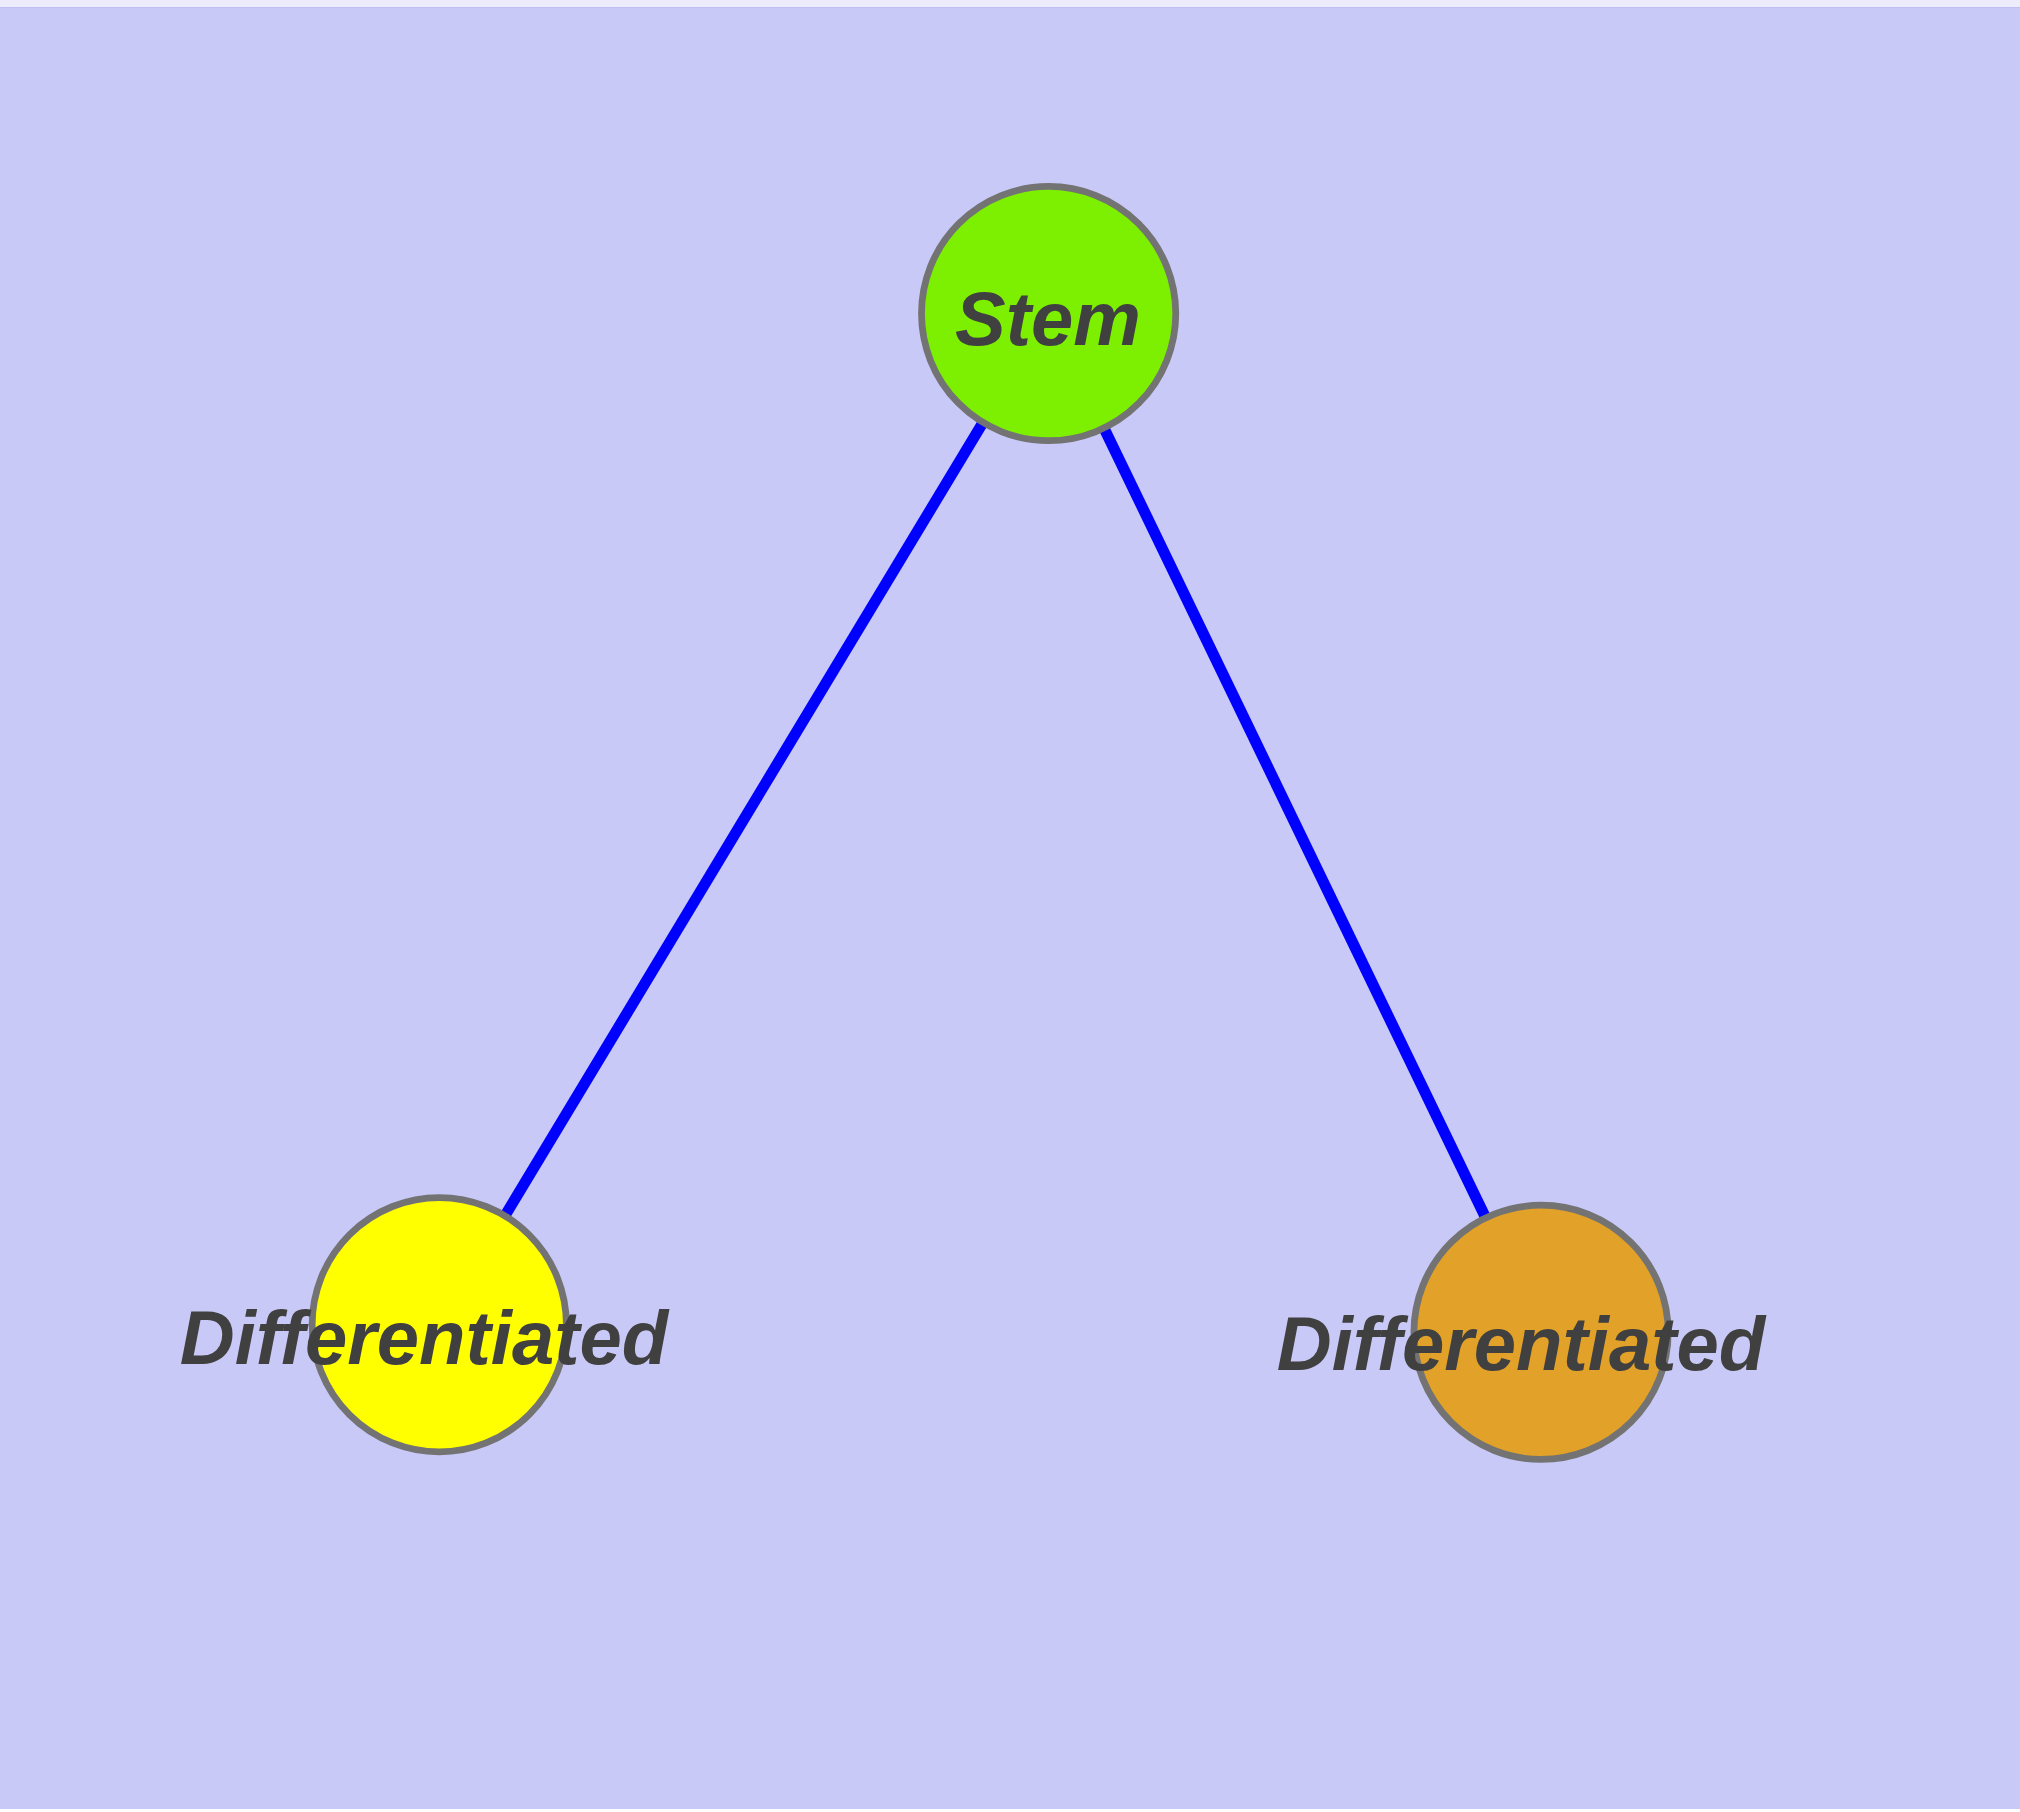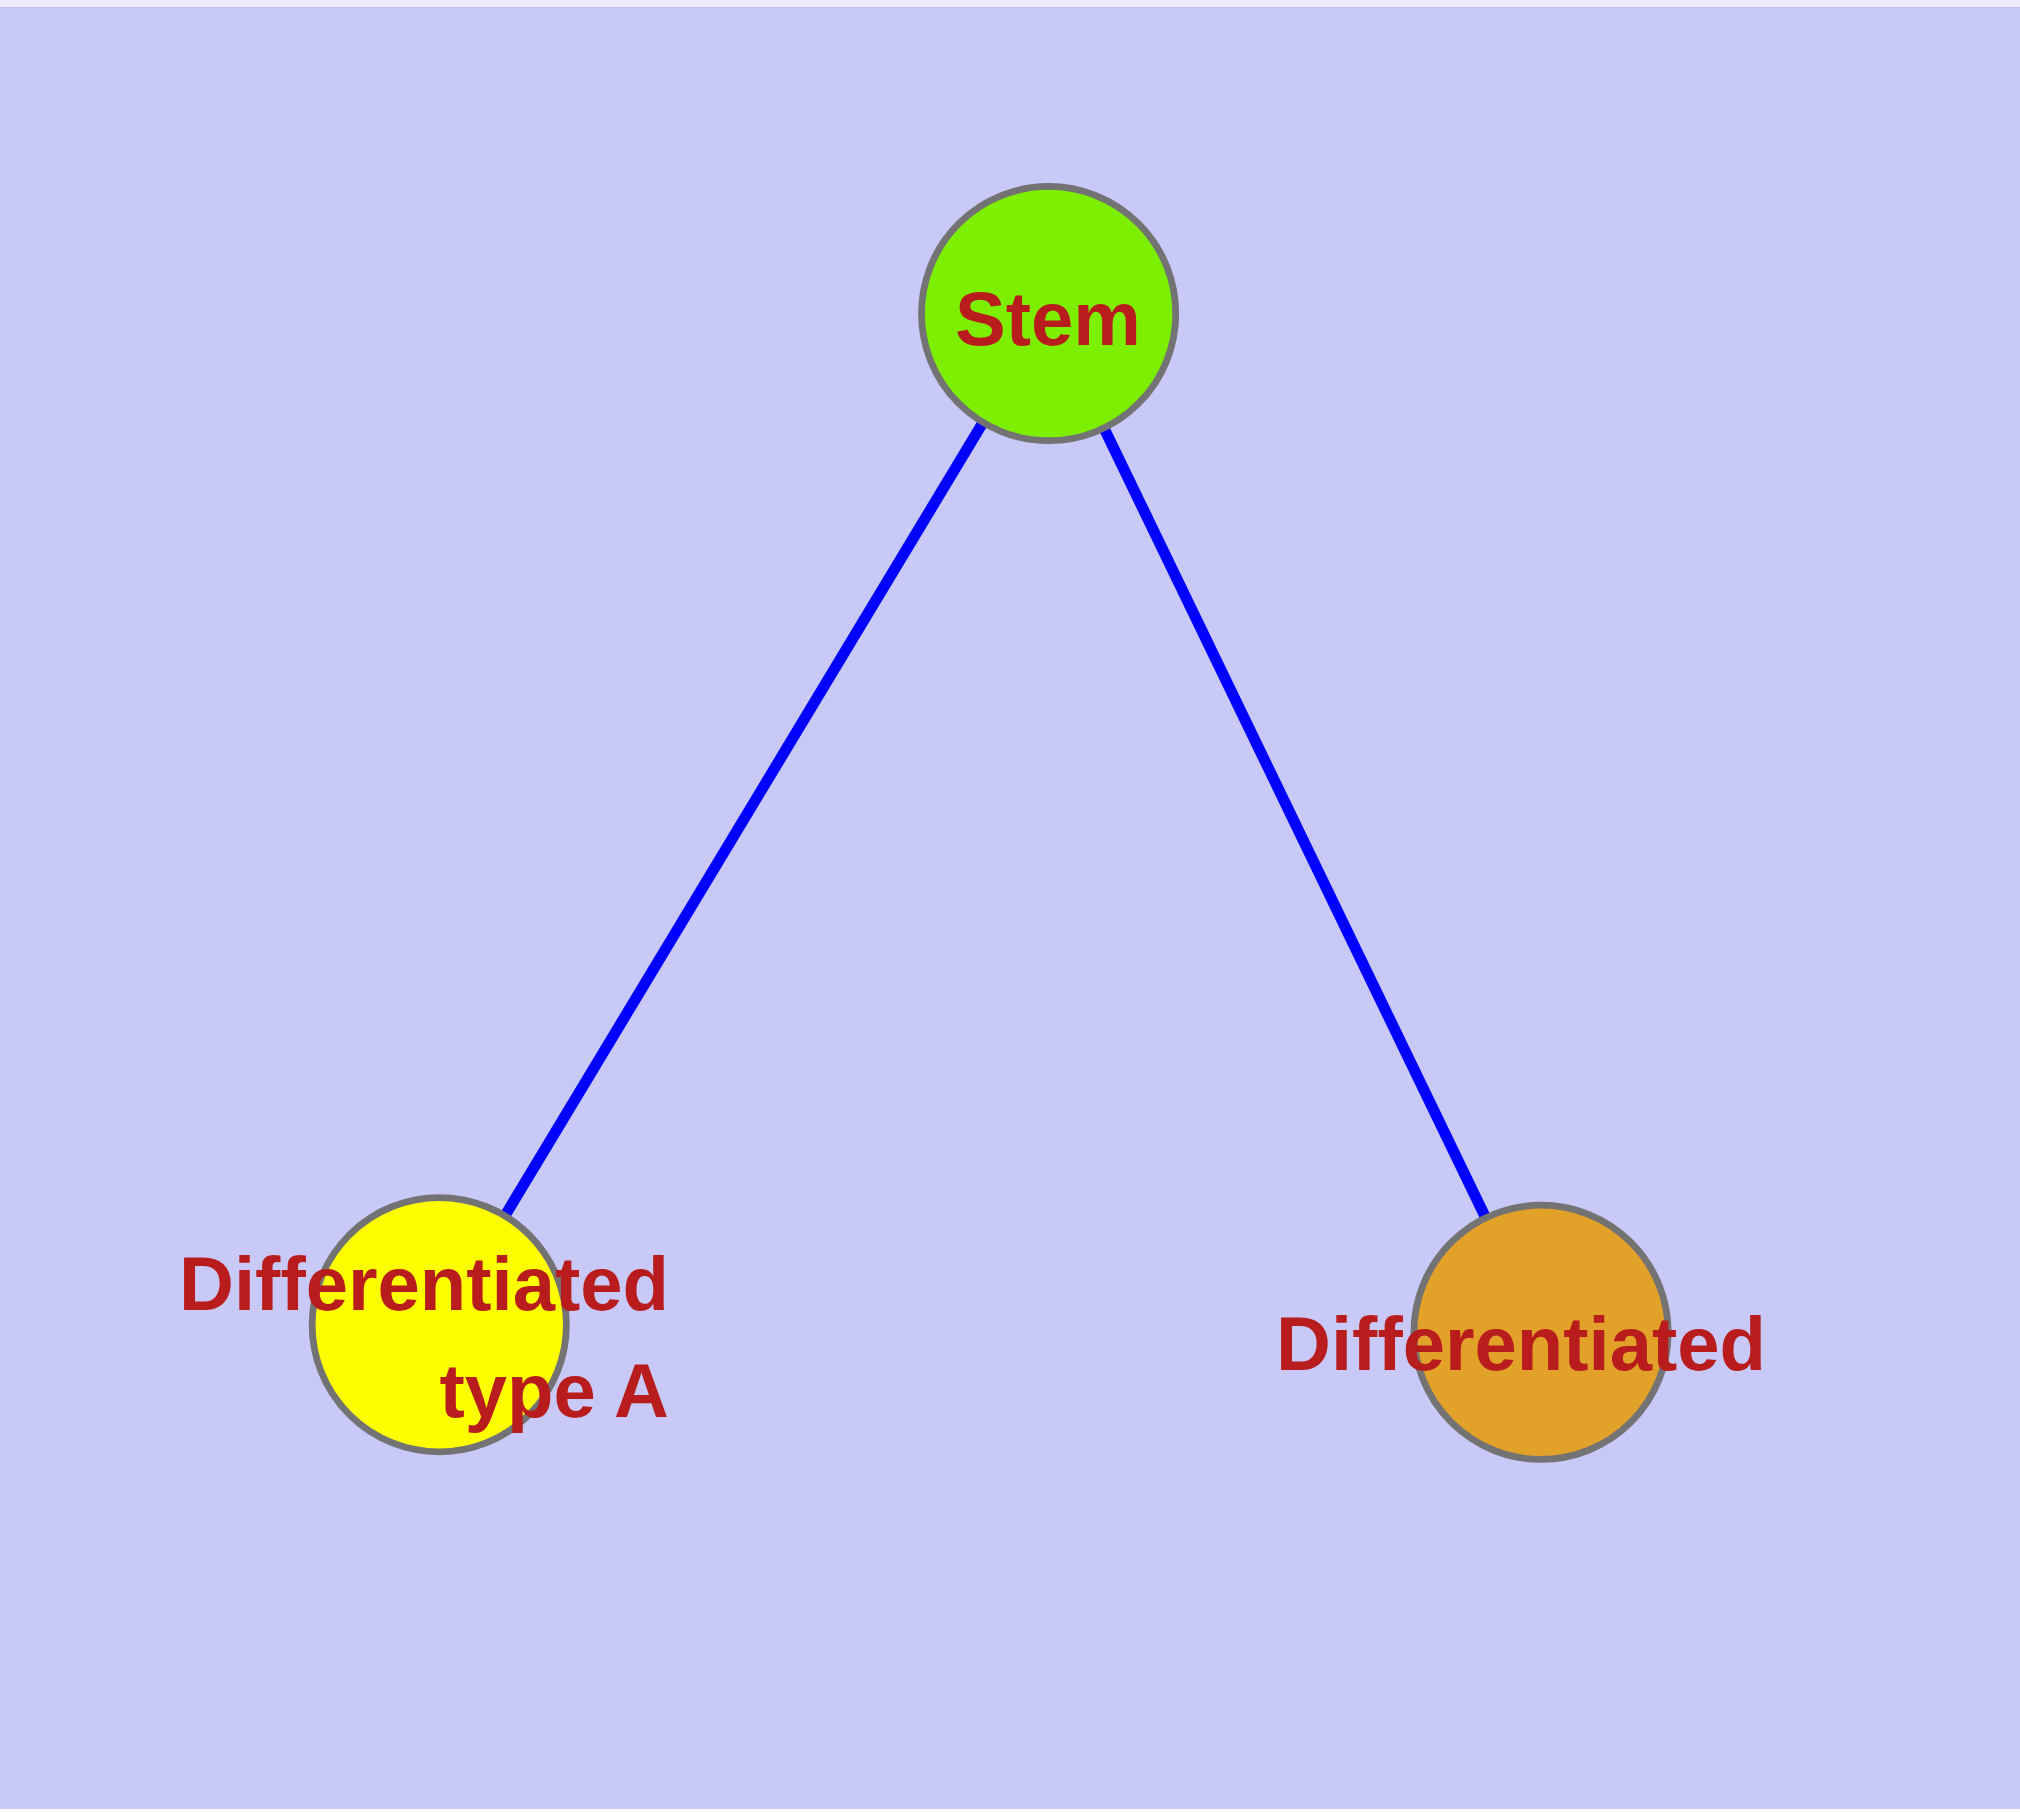--- a/index.html
+++ b/index.html
@@ -39,23 +39,24 @@
   .graph-node {
     stroke: #737373;
     stroke-width: 8px;
   }
   .node-label {
     position: absolute;
     transform: translate(-50%, -50%);
     font-weight: bold;
     font-size: 76px;
     line-height: 107px;
-    color: #b91c1c;
-    text-align: right;
+    color: #404040;
+    text-align: left;
     white-space: nowrap;
+    font-style: italic;
   }
   .node-label span { display: block; }
 </style>
 </head>
 <body>
 
 <div class="canvas">
 
   <svg class="graph" width="2021" height="1812" viewBox="0 0 2384 2138">
 
@@ -66,21 +67,20 @@
     <circle class="graph-node" cx="518" cy="1563" r="150" fill="#FFFF00"></circle>
     <circle class="graph-node" cx="1818" cy="1572" r="150" fill="#E2A128"></circle>
   </svg>
 
   <div class="node-label" style="left:1048px; top:318px;">
     <span>Stem</span>
   </div>
 
   <div class="node-label" style="left:424px; top:1337px;">
     <span>Differentiated</span>
-    <span>type A</span>
   </div>
 
   <div class="node-label" style="left:1521px; top:1343px;">
     <span>Differentiated</span>
   </div>
 
   <div class="top-edge-strip"></div>
   <div class="bottom-edge-strip"></div>
 
 </div>

